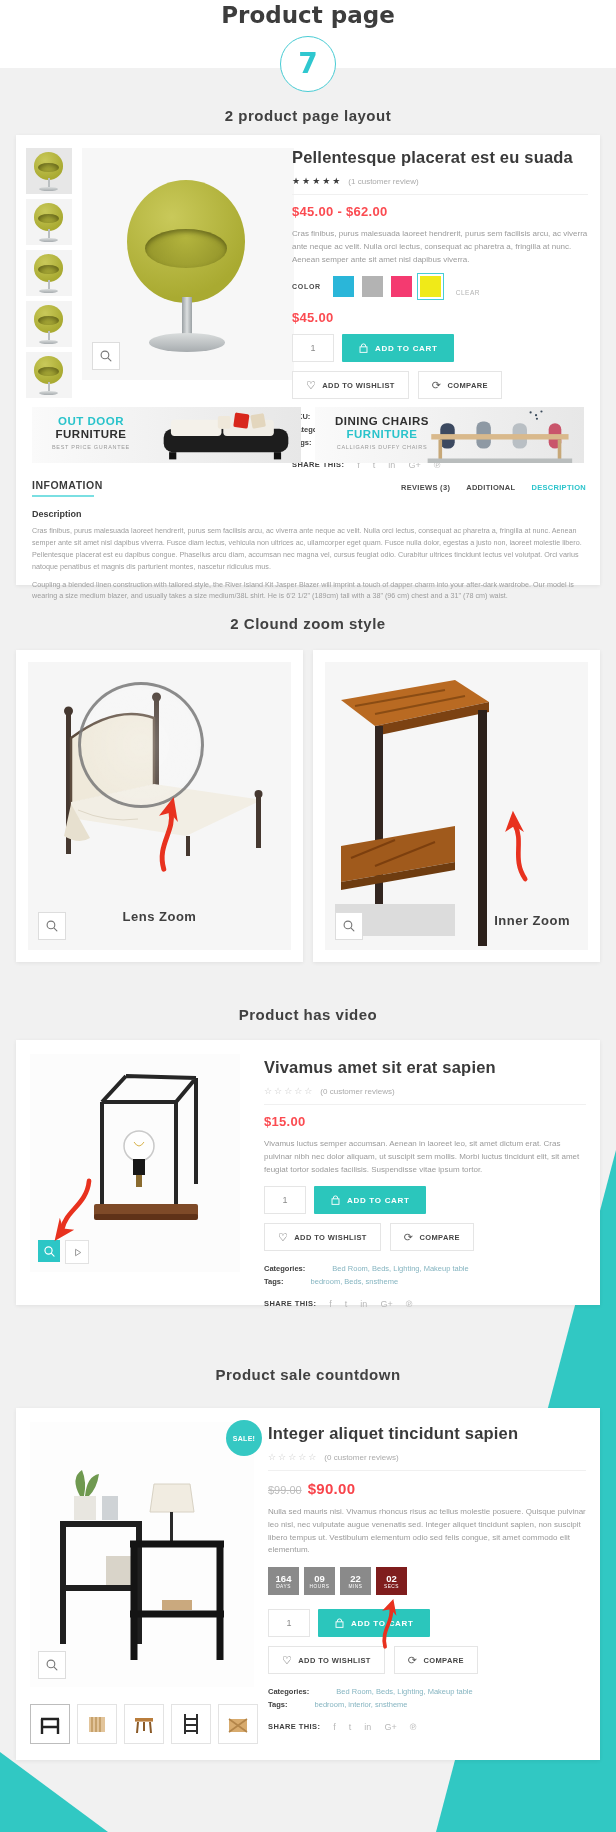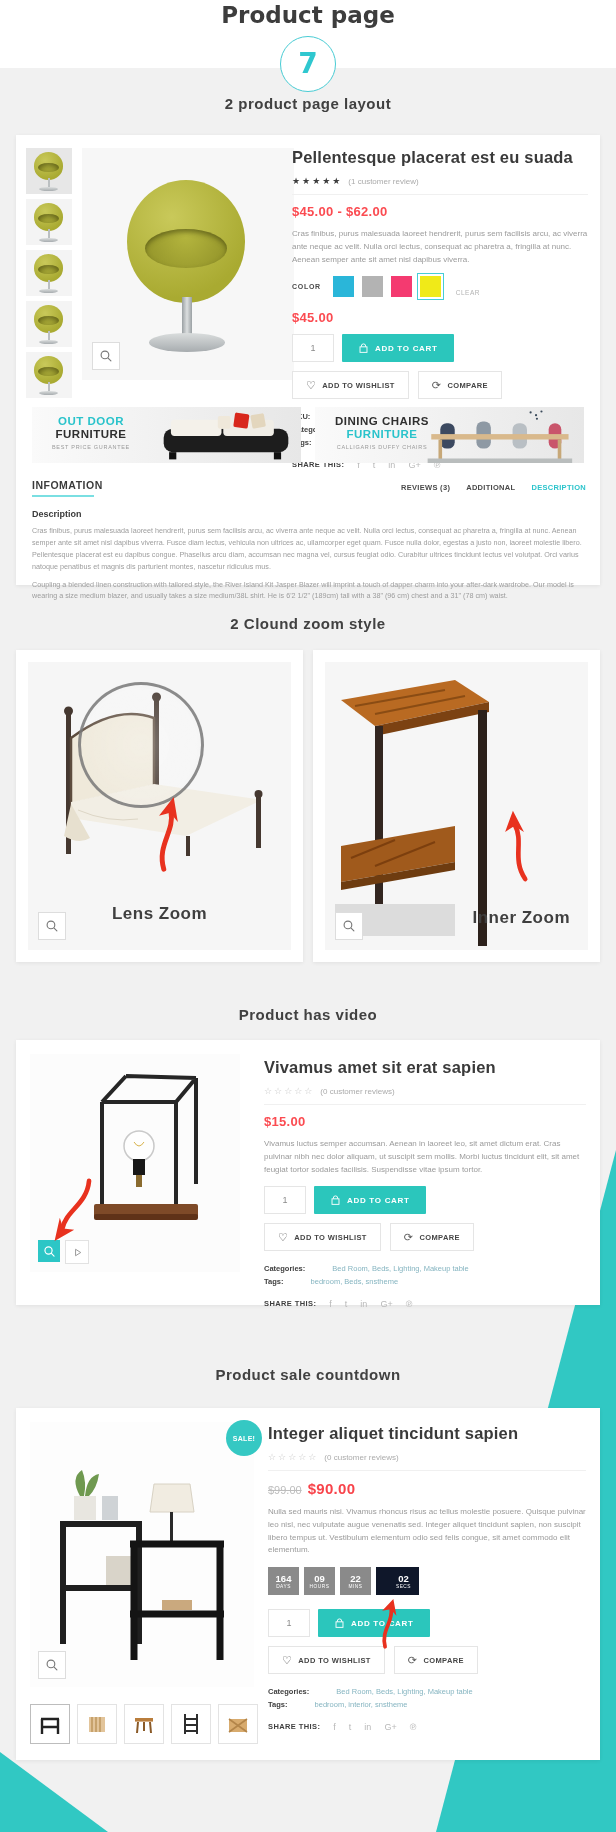--- a/index.html
+++ b/index.html
@@ -64,21 +64,21 @@
   .chair{position:absolute;inset:0;}
   .chair .pod{position:absolute;left:17%;top:9%;width:64%;height:60%;background:radial-gradient(circle at 38% 30%,#c9c95a,#a9aa31 72%);border-radius:50%;}
   .chair .pod::before{content:"";position:absolute;left:15%;top:40%;width:70%;height:32%;border-radius:50%;background:radial-gradient(circle at 50% 18%,#b4b53e,#8f9027);box-shadow:inset 0 3px 5px rgba(50,50,8,.5);}
   .chair .stem{position:absolute;left:47%;top:66%;width:5%;height:19%;background:linear-gradient(90deg,#9aa0a3,#dcdfe0,#9aa0a3);}
   .chair .base{position:absolute;left:29%;top:84%;width:41%;height:9%;border-radius:50%;background:linear-gradient(#dadddd,#a7acaf);}
   
   .zc{top:650px;height:312px;}
   #zc-lens{left:16px;width:287px;}
   #zc-inner{left:313px;width:287px;}
   .zc-area{position:absolute;inset:12px;background:#f6f6f6;overflow:hidden;}
-  .zc-label{position:absolute;width:100%;bottom:26px;text-align:center;font-size:17px;font-weight:bold;color:#3f3f3f;letter-spacing:.5px;}
+  .zc-label{position:absolute;width:100%;bottom:26px;text-align:center;font-size:13px;font-weight:bold;color:#3f3f3f;letter-spacing:.5px;}
   #zc-inner .zc-label{width:auto;right:18px;bottom:22px;}
   .lens{position:absolute;left:50px;top:20px;width:120px;height:120px;border:3px solid rgba(120,120,120,.85);border-radius:50%;background:radial-gradient(rgba(255,255,255,.3),rgba(255,255,255,0));}
   
   #card-video{top:1040px;height:265px;}
   .v-img{position:absolute;left:14px;top:14px;width:210px;height:218px;background:#fcfcfc;}
   .vbtns{position:absolute;left:8px;bottom:8px;display:flex;gap:5px;}
   .vb{width:22px;height:22px;display:flex;align-items:center;justify-content:center;cursor:pointer;}
   .vb.zoom{background:#2cc6c6;}
   .vb.play{background:#fff;border:1px solid #e2e2e2;}
   .v-details{position:absolute;left:248px;top:18px;width:322px;}
@@ -90,33 +90,33 @@
   .cdt{width:38px;height:38px;background:#fff;border:1px solid #e3e3e3;display:flex;align-items:center;justify-content:center;cursor:pointer;}
   .cdt.sel{border-color:#bdbdbd;}
   .cd-details{position:absolute;left:252px;top:16px;width:318px;}
   .oldnew{display:flex;align-items:baseline;gap:6px;margin:0 0 9px;}
   .oldp{font-size:11px;color:#bdbdbd;text-decoration:line-through;}
   .newp{font-size:15px;font-weight:bold;color:#f8434a;letter-spacing:.3px;}
   .cdrow{display:flex;gap:5px;margin-bottom:8px;position:relative;}
   .cdbox{width:31px;height:28px;background:#8a8a8a;color:#fff;display:flex;flex-direction:column;align-items:center;justify-content:center;}
   .cdbox .v{font-size:9.5px;font-weight:bold;line-height:1.2;}
   .cdbox .u{font-size:4.8px;letter-spacing:.5px;}
-  .cdbox.accent{background:#0f172a;padding-left:12px;}
+  .cdbox.accent{background:#7f1d1d;}
 </style>
 </head>
 <body>
 
 <div class="page">
   <div class="wedge-right"></div>
   <div class="wedge-left"></div>
   <div class="topband"></div>
   <div class="page-title">Product page</div>
   <div class="num-circle">7</div>
 
-  <div class="sec-heading" style="top:95px">2 product page layout</div>
+  <div class="sec-heading" style="top:107px">2 product page layout</div>
 
   <section class="card" id="card1">
     <div class="c1-thumbs">
       <div class="thumb sel">
           <div class="chair">
             <div class="pod"></div>
             <div class="stem"></div>
             <div class="base"></div>
           </div>
         </div>

